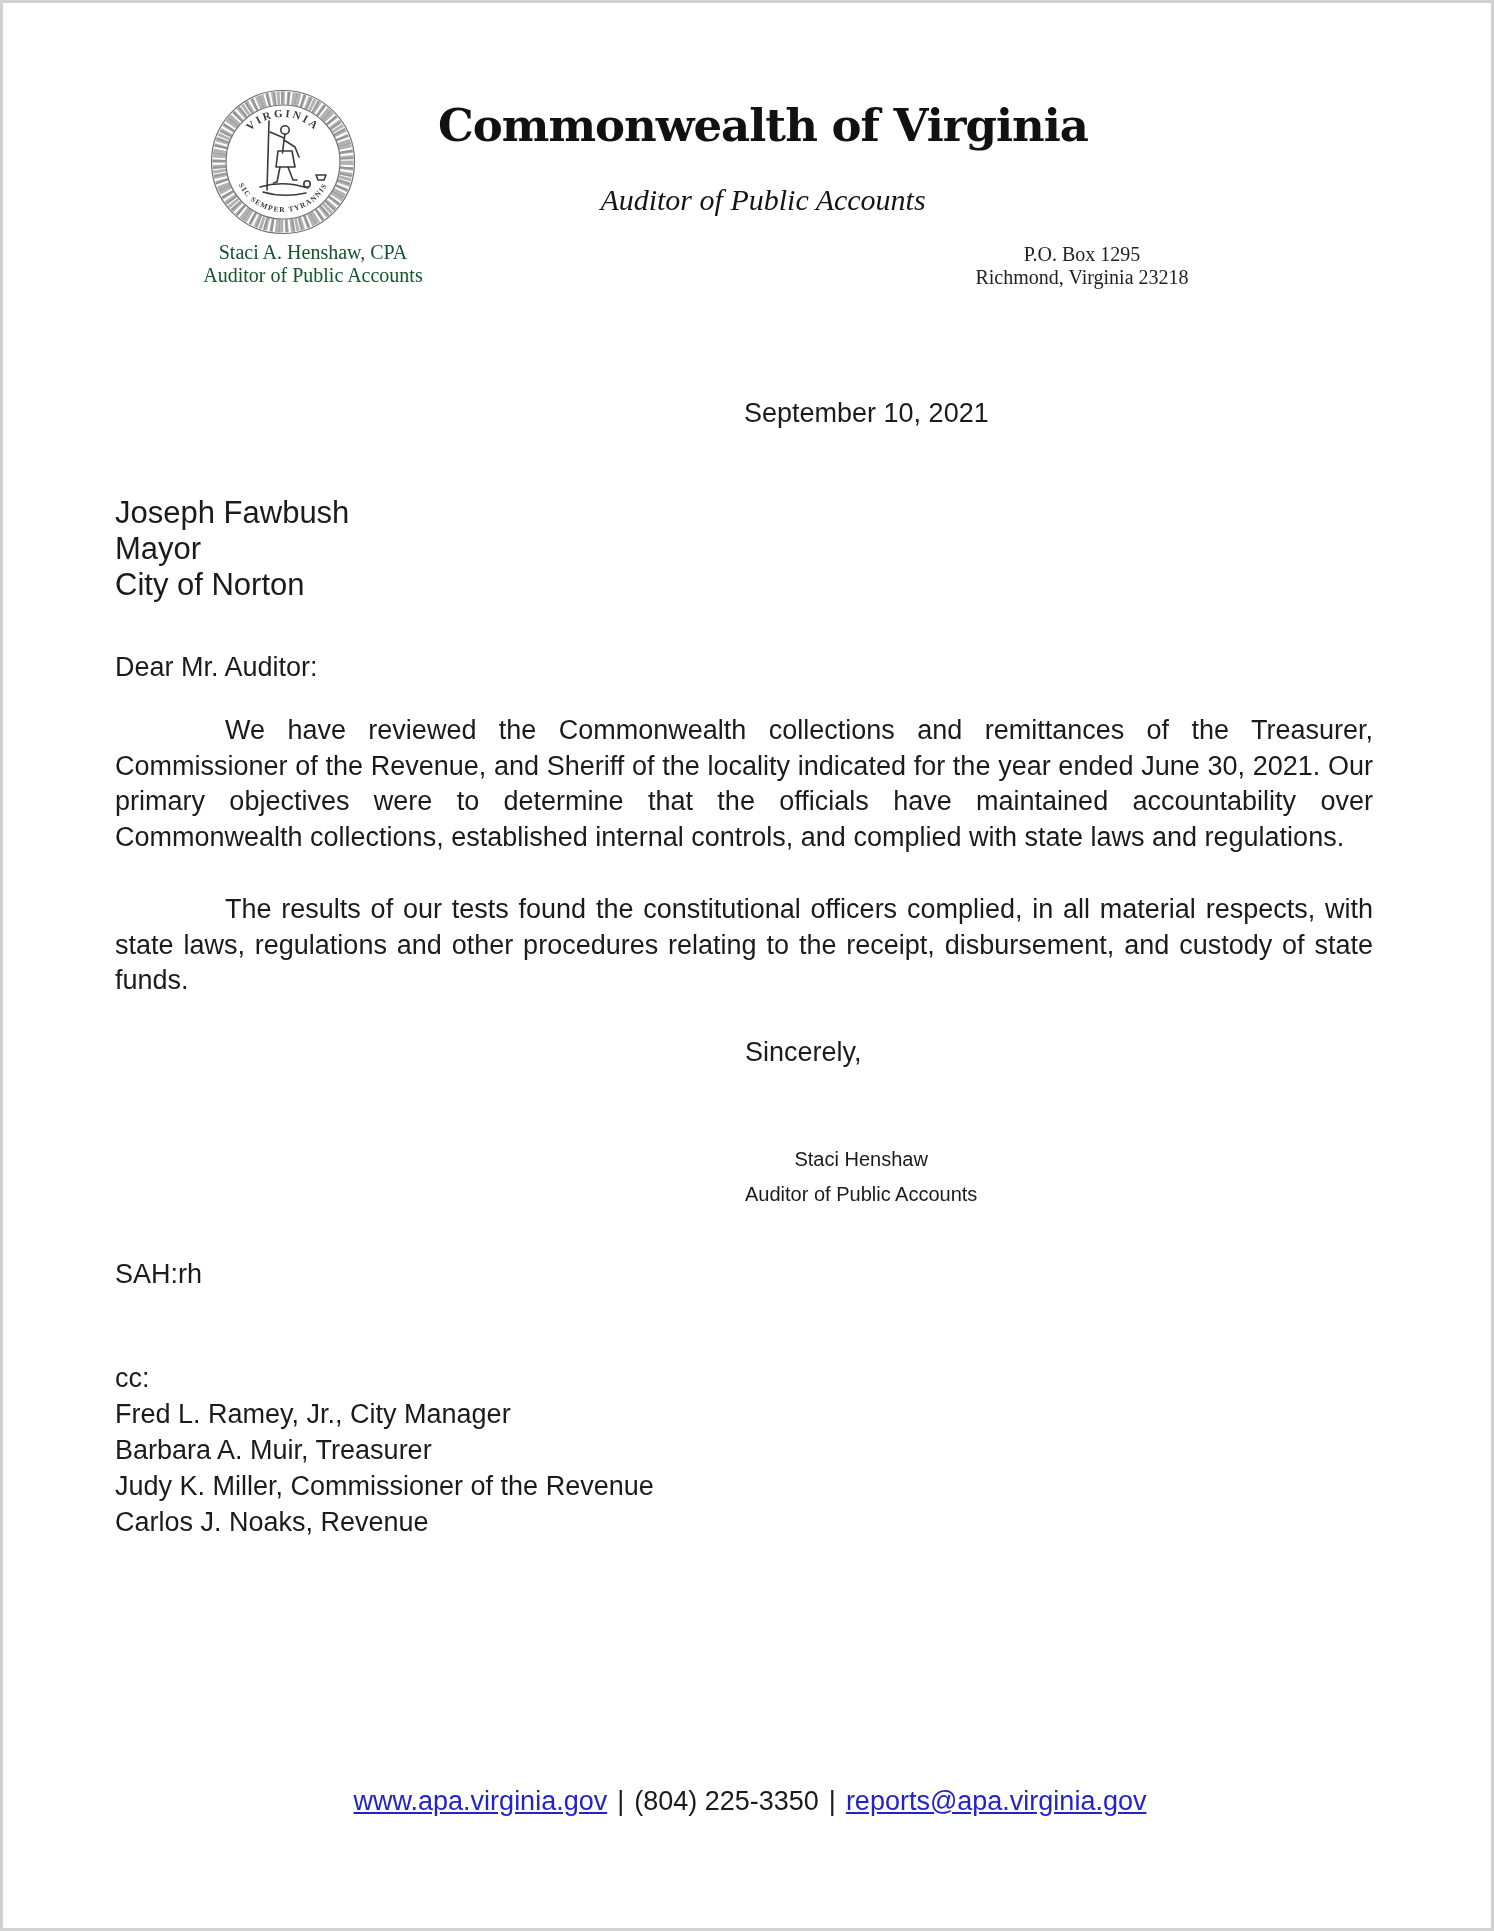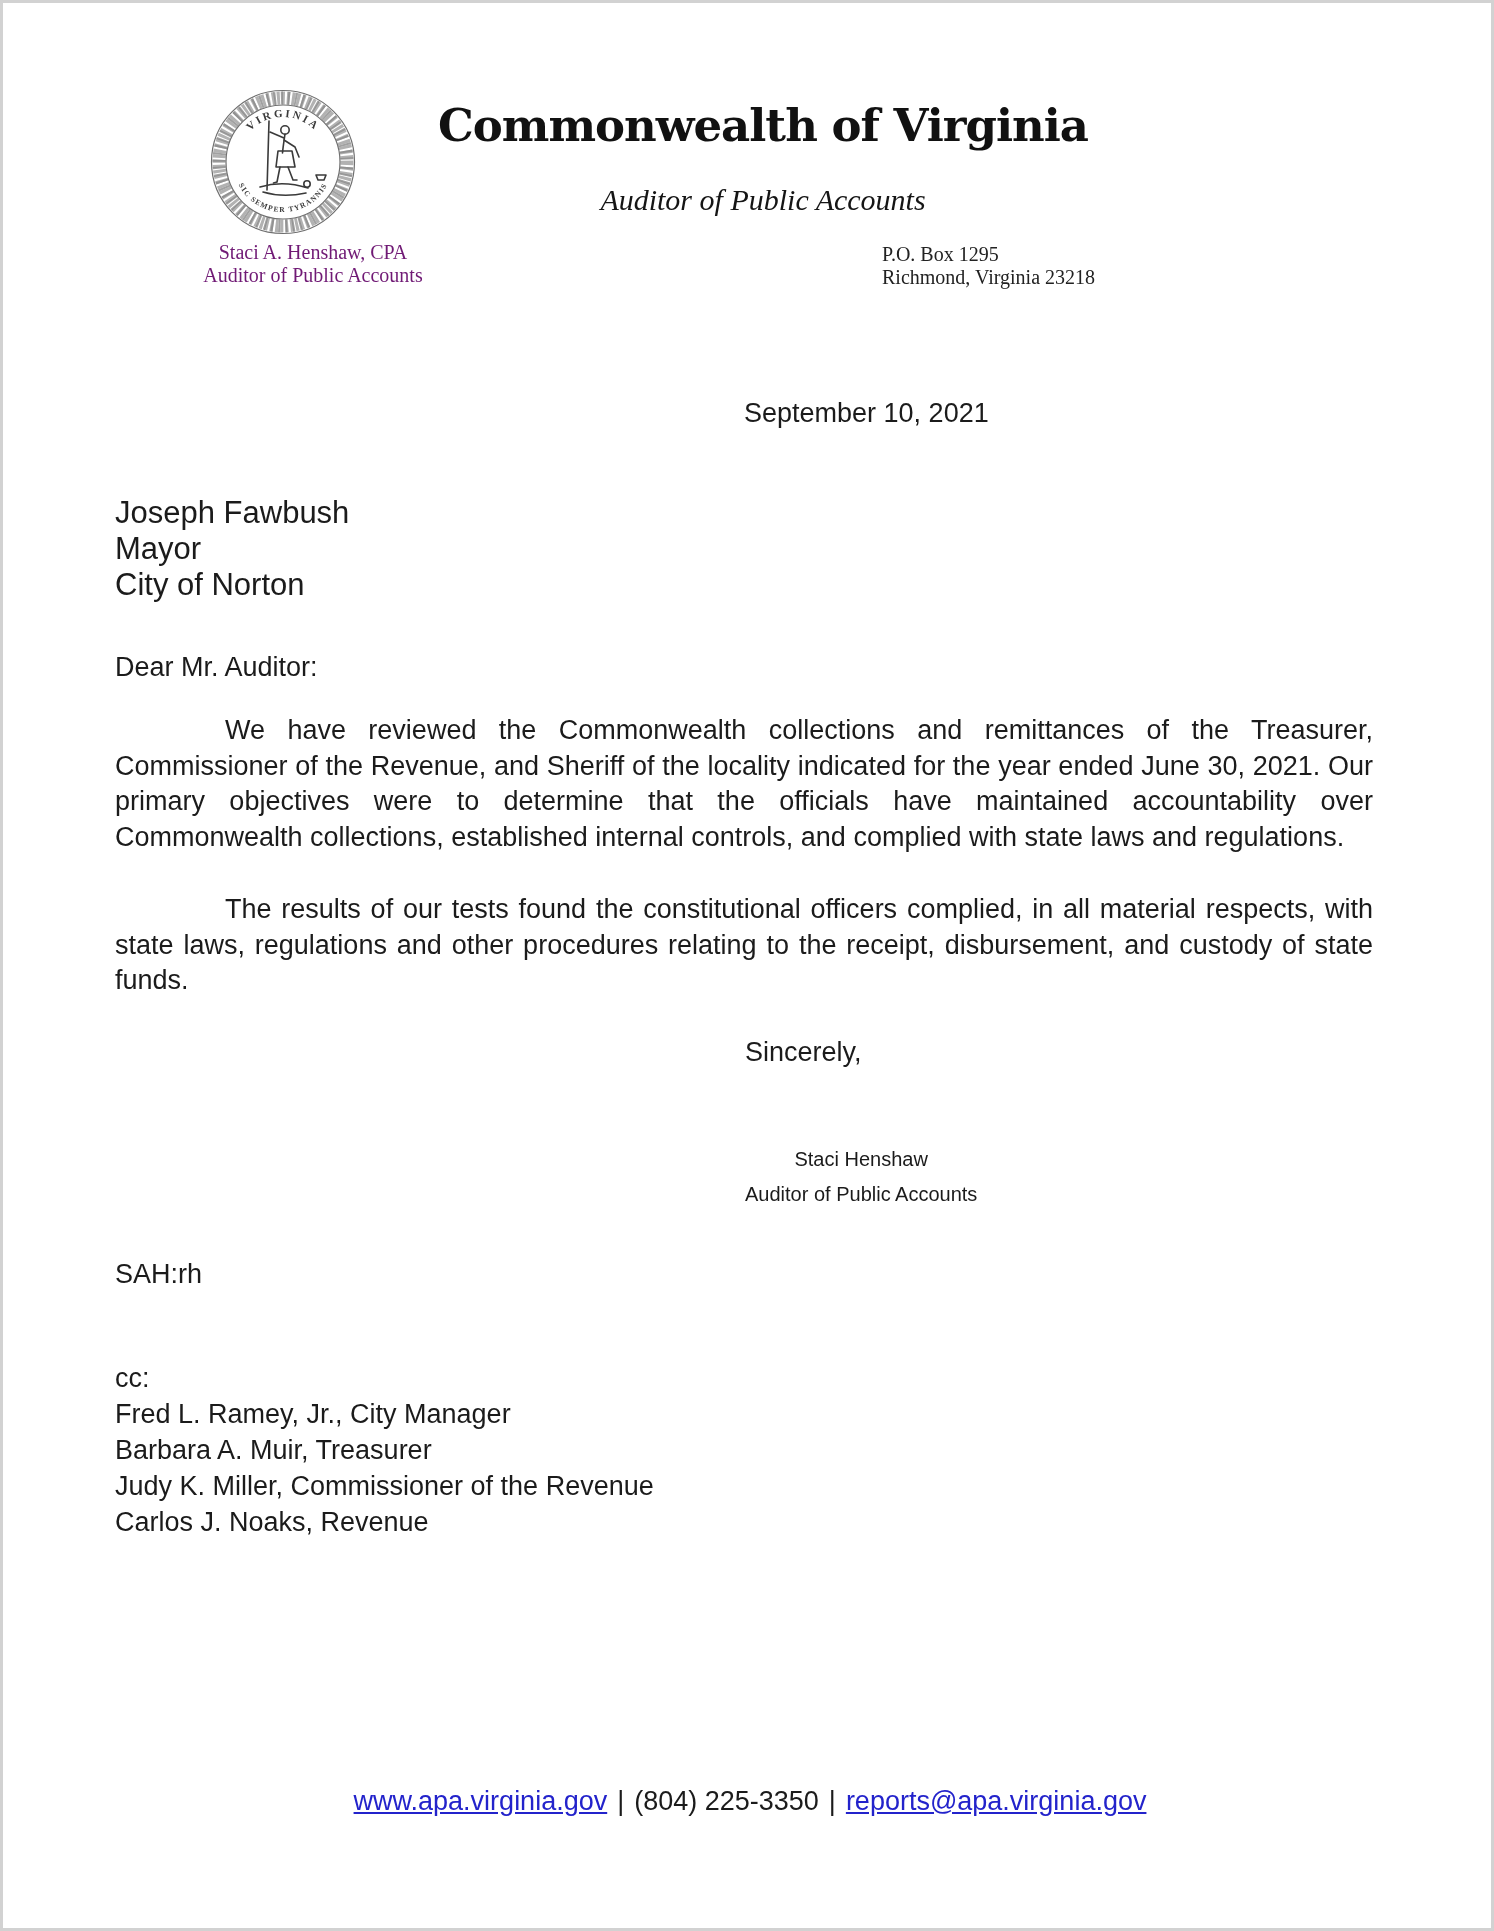--- a/index.html
+++ b/index.html
@@ -14,40 +14,40 @@
     overflow:hidden;
   }
   .abs { position:absolute; }
 
   
   .seal { left:205px; top:84px; width:150px; height:150px; }
   .officer-block {
     left:150px; top:238px; width:320px;
     text-align:center;
     font-family:"Liberation Serif", serif;
-    font-size:20px; line-height:23px; color:#701a75;
+    font-size:20px; line-height:23px; color:#14532d;
   }
   .org-title {
     left:26px; top:96px; width:1468px;
     text-align:center;
     font-family:"DejaVu Serif", serif;
     font-weight:700;
     font-size:45px; letter-spacing:-1px;
     color:#111;
   }
   .org-subtitle {
     left:26px; top:180px; width:1468px;
     text-align:center;
     font-family:"Liberation Serif", serif;
     font-style:italic;
     font-size:30px; color:#151515;
   }
   .address-block {
     right:209px; top:240px; width:400px;
-    text-align:left;
+    text-align:center;
     font-family:"Liberation Serif", serif;
     font-size:20px; line-height:23px; color:#222;
   }
 
   
   .date-line   { left:741px; top:393px; font-size:27px; line-height:35px; }
   .recipient   { left:112px; top:492px; font-size:31px; line-height:36px; }
   .salutation  { left:112px; top:647px; font-size:27px; line-height:35px; }
   .para {
     left:112px; width:1258px;

